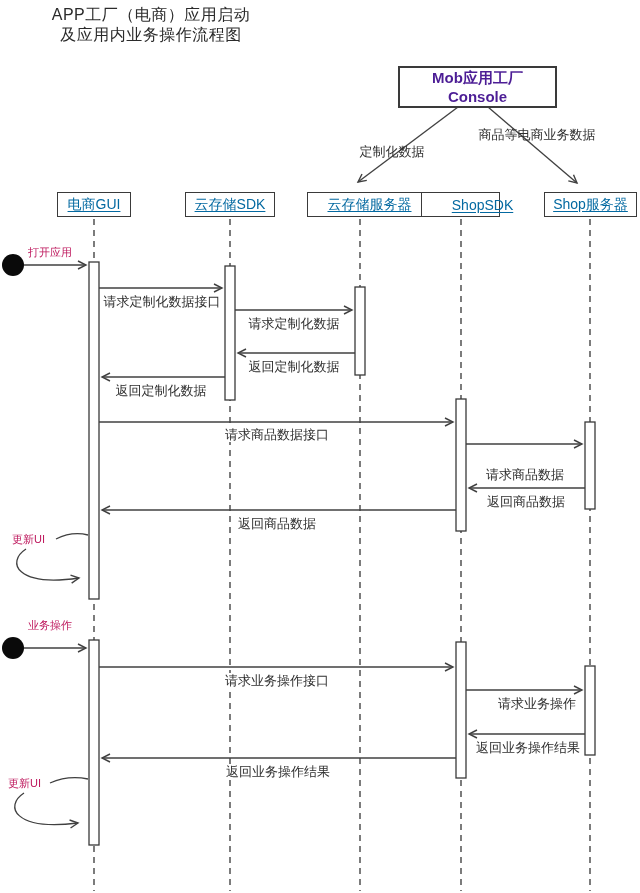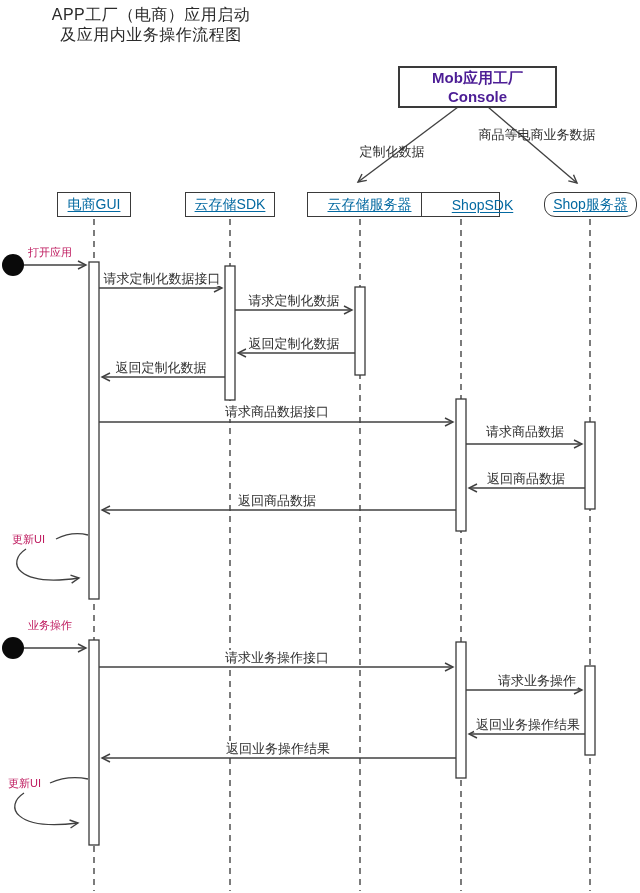--- a/index.html
+++ b/index.html
@@ -40,20 +40,21 @@
     background:#ffffff;
     box-sizing:border-box;
   }
   .head-box span{text-decoration:underline;text-underline-offset:2px;white-space:nowrap;}
   .msg-label{
     font-size:13px;color:#2e2e2e;white-space:nowrap;
     transform:translateX(-50%);
     background:#ffffff;
     padding:0 2px;
     line-height:15px;
+    margin-top:23px;
   }
   .side-label{
     font-size:11px;color:#be185d;white-space:nowrap;
     line-height:15px;
   }
   svg.lines{position:absolute;left:0;top:0;}
 </style>
 </head>
 <body>
 
@@ -138,36 +139,36 @@
     </div>
   <div class="abs head-box" style="left:185px;width:90px;">
     <span>云存储SDK</span>
     </div>
   <div class="abs head-box" style="left:307px;width:125px;">
     <span>云存储服务器</span>
     </div>
   <div class="abs head-box" style="left:421px;width:79px;padding-left:44px;">
     <span>ShopSDK</span>
     </div>
-  <div class="abs head-box" style="left:544px;width:93px;border-radius:11px;">
+  <div class="abs head-box" style="left:544px;width:93px;">
     <span>Shop服务器</span>
     </div>
 
   <div class="abs side-label" style="left:28px;top:245px;">打开应用</div>
   <div class="abs side-label" style="left:28px;top:618px;">业务操作</div>
 
   <div class="abs side-label" style="left:12px;top:532px;">更新UI</div>
   <div class="abs side-label" style="left:8px;top:776px;">更新UI</div>
 
   <div class="abs msg-label" style="left:162px;top:271px;">请求定制化数据接口</div>
   <div class="abs msg-label" style="left:294px;top:293px;">请求定制化数据</div>
   <div class="abs msg-label" style="left:294px;top:336px;">返回定制化数据</div>
   <div class="abs msg-label" style="left:161px;top:360px;">返回定制化数据</div>
   <div class="abs msg-label" style="left:277px;top:404px;">请求商品数据接口</div>
-  <div class="abs msg-label" style="left:525px;top:424px;">请求商品数据</div>
+  <div class="abs msg-label" style="left:525px;top:444px;">请求商品数据</div>
   <div class="abs msg-label" style="left:526px;top:471px;">返回商品数据</div>
   <div class="abs msg-label" style="left:277px;top:493px;">返回商品数据</div>
   <div class="abs msg-label" style="left:277px;top:650px;">请求业务操作接口</div>
   <div class="abs msg-label" style="left:537px;top:673px;">请求业务操作</div>
   <div class="abs msg-label" style="left:528px;top:717px;">返回业务操作结果</div>
   <div class="abs msg-label" style="left:278px;top:741px;">返回业务操作结果</div>
 
 </div>
 
 </body></html>

